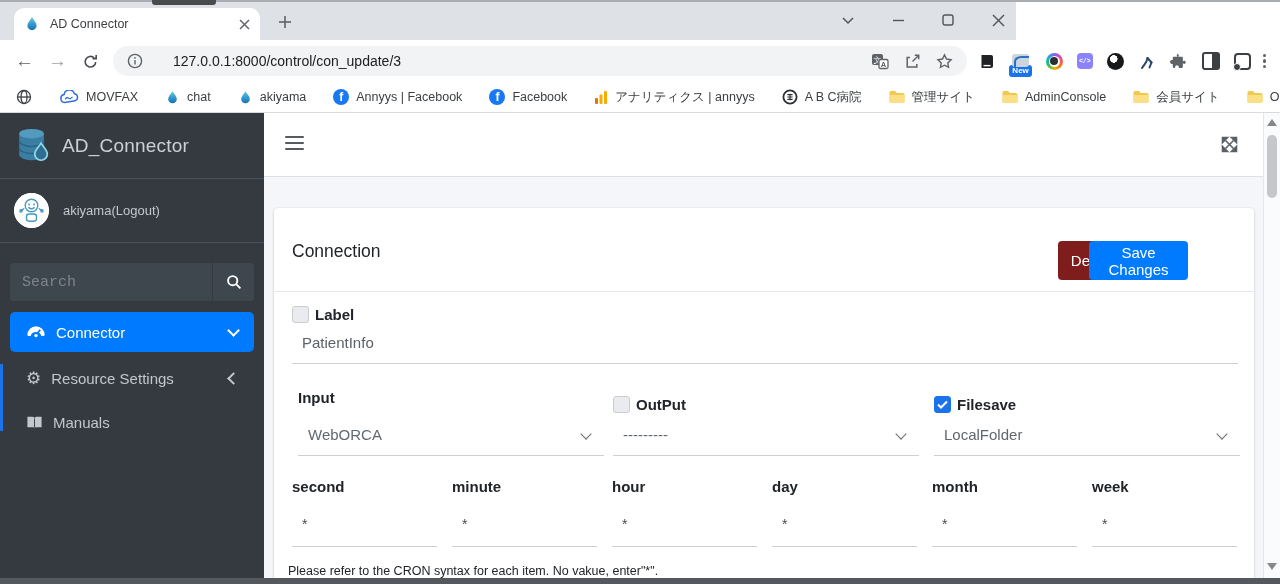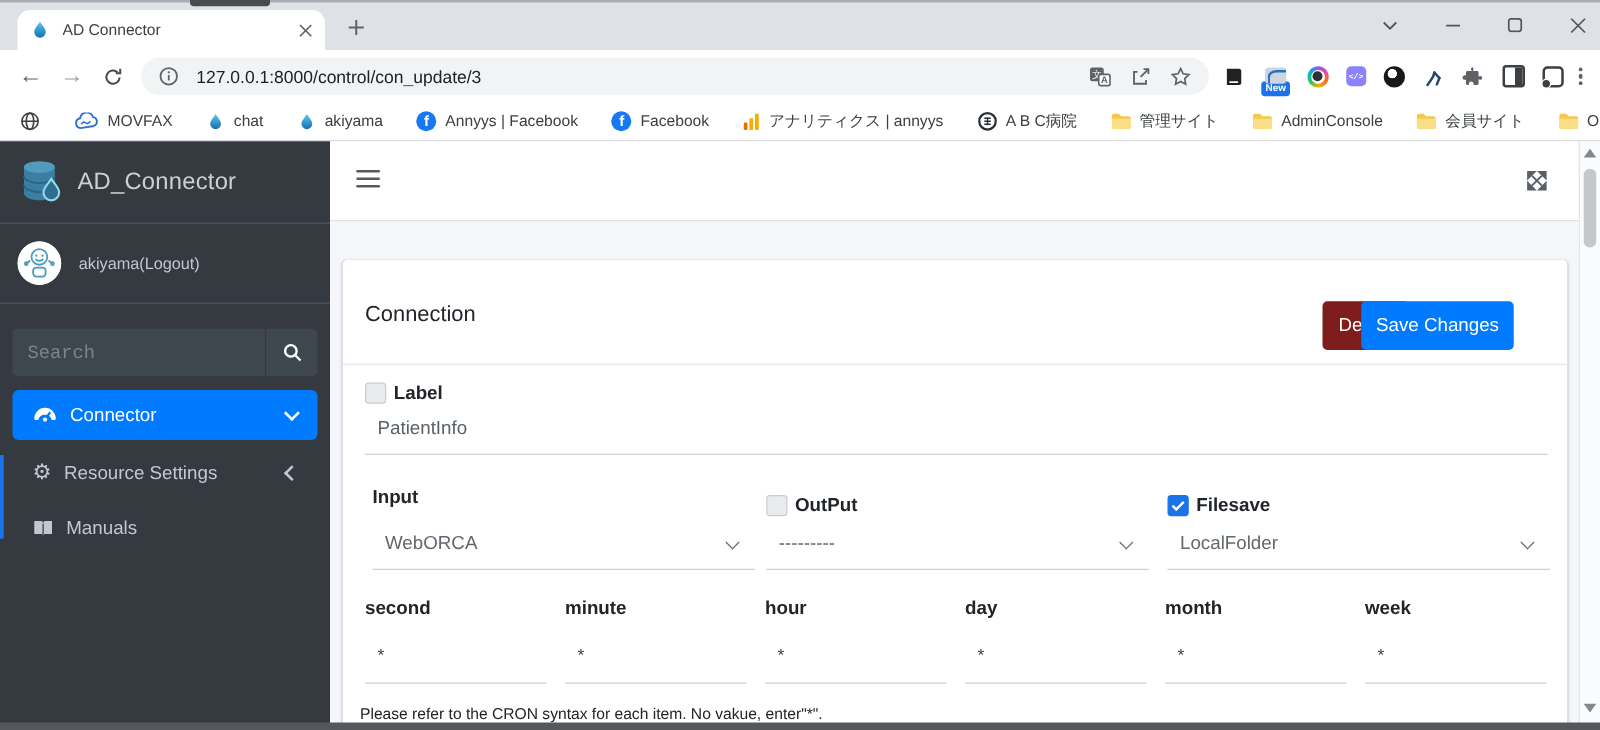--- a/index.html
+++ b/index.html
@@ -1,37 +1,37 @@
 <!DOCTYPE html>
 <html><head>
 <meta charset="utf-8">
 <style>
   html,body{margin:0;padding:0}
   body{width:1280px;height:584px;position:relative;overflow:hidden;background:#fff;
        font-family:"Liberation Sans","DejaVu Sans",sans-serif;-webkit-font-smoothing:antialiased}
   svg{display:block}
 
   
-  .titlebar{position:absolute;left:0;top:0;width:1280px;height:40px;background:#dee1e6}
+  .titlebar{position:absolute;left:0;top:0;width:1016px;height:40px;background:#dee1e6}
   .topedge{position:absolute;left:0;top:0;width:1280px;height:2px;background:#a9adb2}
   .artifact{position:absolute;left:152px;top:0;width:64px;height:5px;background:#4a4b4d;border-radius:0 0 3px 3px}
   .tab{position:absolute;left:14px;top:8px;width:246px;height:32px;background:#fff;border-radius:10px 10px 0 0;
        display:flex;align-items:center;padding:0 10px;box-sizing:border-box}
   .tab-title{font-size:12.5px;color:#3c4043;margin-left:10px;flex:1;white-space:nowrap;overflow:hidden}
   .newtab{position:absolute;left:272px;top:9px;width:26px;height:26px;display:flex;align-items:center;justify-content:center;border-radius:50%}
   .wincontrols{position:absolute;right:10px;top:0;height:40px;display:flex;align-items:center;gap:34px}
   .winbtn{width:16px;height:16px;display:flex;align-items:center;justify-content:center}
 
   
   .toolbar{position:absolute;left:0;top:40px;width:1280px;height:42px;background:#fff;display:flex;align-items:center;
            padding:0 8px;box-sizing:border-box}
   .navbtn{width:33px;height:34px;display:flex;align-items:center;justify-content:center;font-size:19px;color:#5f6368;flex:none}
   .navbtn.fwd{color:#9aa0a6}
   .omnibox{flex:1;height:30px;background:#f1f3f4;border-radius:15px;display:flex;align-items:center;
-           padding:0 14px;margin:0 6px;min-width:0;gap:10px}
+           padding:0 14px;margin:0 6px;min-width:0;gap:26px}
   .omni-url{font-size:14px;color:#202124;flex:1;white-space:nowrap;overflow:hidden;margin-left:4px}
   .omni-right{display:flex;align-items:center;gap:15px}
   .ext-row{display:flex;align-items:center;gap:14px;margin:12px 6px;flex:none}
   .extic{position:relative;display:flex;align-items:center;justify-content:center}
   .insta{width:17px;height:17px;border-radius:50%;background:conic-gradient(#8b5cf6,#ec4899,#f97316,#eab308,#22c55e,#06b6d4,#8b5cf6);
          display:flex;align-items:center;justify-content:center}
   .insta .in1{width:11px;height:11px;border-radius:50%;background:#fff;display:flex;align-items:center;justify-content:center}
   .insta .in2{width:8px;height:8px;border-radius:50%;background:#2d2f33}
   .codeic{width:16px;height:16px;border-radius:4px;background:#8c82fc;color:#fff;font-size:6.5px;font-weight:bold;
           display:flex;align-items:center;justify-content:center;font-family:"Liberation Mono",monospace}
@@ -86,21 +86,21 @@
   .hamb i{width:19px;height:2.4px;background:#565b61;border-radius:1px}
   .expandbtn{position:absolute;right:25px;top:23px}
 
   .card{position:absolute;left:10px;top:95px;width:980px;height:400px;background:#fff;border-radius:4px;
         box-shadow:0 0 1px rgba(0,0,0,.15),0 1px 3px rgba(0,0,0,.18)}
   .card-title{position:absolute;left:18px;top:33px;font-size:17.5px;color:#212529}
   .btn{position:absolute;top:33px;height:39px;border-radius:4px;font-size:15px;display:flex;align-items:center;
        justify-content:center;box-sizing:border-box;border:none;font-family:inherit}
   .btn-back{left:619px;width:118px;background:#f8f9fa;border:1px solid #d6dbe0;color:#444}
   .btn-del{left:784px;width:69px;background:#7f1d1d;color:#fff}
-  .btn-save{left:815px;width:122px;background:#007bff;color:#fff}
+  .btn-save{left:815px;width:99px;background:#007bff;color:#fff}
   .card-divider{position:absolute;left:0;top:83px;width:100%;border-top:1px solid #e3e7ea}
 
   .flabel{font-weight:700;font-size:15px;color:#212529}
   .cb{width:17px;height:17px;border-radius:3px;background:#e9ebee;border:1px solid #c9cdd2;box-sizing:border-box;
       display:flex;align-items:center;justify-content:center;flex:none}
   .cb svg{display:none}
   .cb.checked{background:#1a73e8;border-color:#1a73e8}
   .cb.checked svg{display:block}
   .headrow{position:absolute;display:flex;align-items:center;gap:6px;height:20px}
   .txtinput{background:transparent;border:none;outline:none;font-family:inherit;padding:0}

